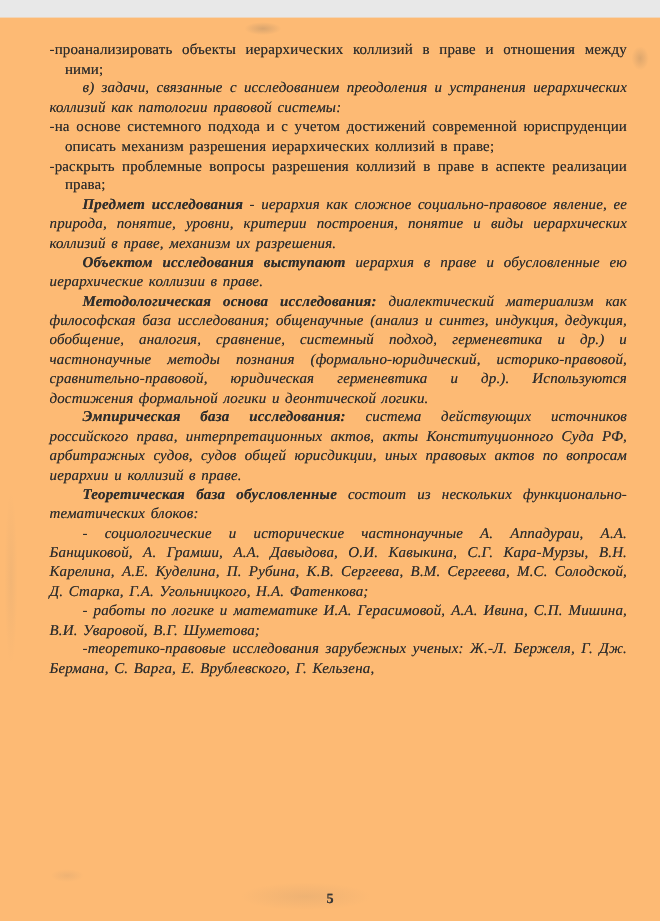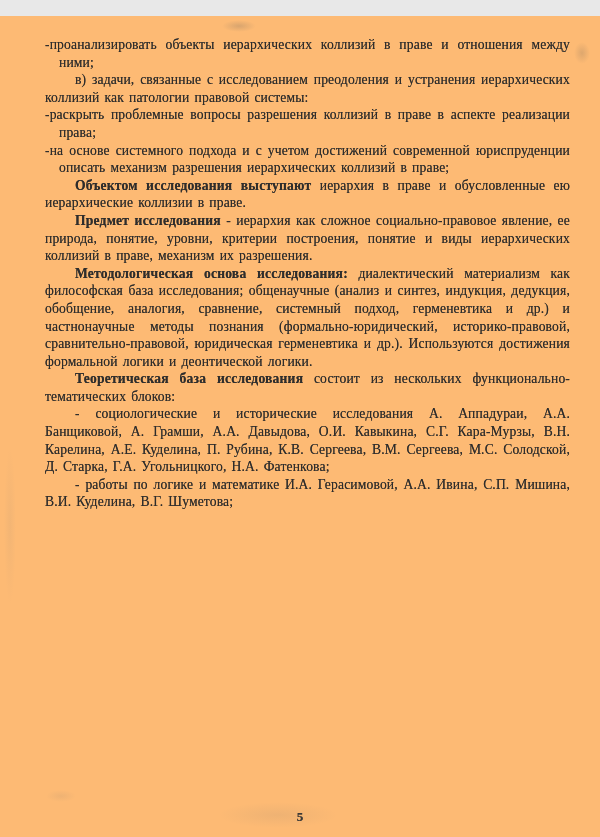--- a/index.html
+++ b/index.html
@@ -32,20 +32,21 @@
     letter-spacing: 0.15px;
     word-spacing: 1.5px;
     text-shadow: 0 0 0.5px rgba(46,45,44,0.75);
   }
   .para.hang {
     padding-left: 14px;
     text-indent: -14px;
   }
   .para.indent {
     text-indent: 30px;
+    font-style: italic;
   }
   .para b {
     font-weight: bold;
     letter-spacing: 0.2px;
   }
   .page-number {
     position: absolute;
     top: 793px;
     left: 0;
     width: 100%;
@@ -78,24 +79,26 @@
 <div class="page">
   <div class="artifact a1"></div>
   <div class="artifact a2"></div>
   <div class="artifact a3"></div>
   <div class="artifact a4"></div>
   <div class="artifact a5"></div>
 
   <div class="text-block">
       <p class="para hang">-проанализировать объекты иерархических коллизий в праве и отношения между ними;</p>
       <p class="para indent">в) задачи, связанные с исследованием преодоления и устранения иерархических коллизий как патологии правовой системы:</p>
+      <p class="para hang">-на основе системного подхода и с  учетом достижений современной юриспруденции описать механизм разрешения иерархических коллизий в праве;</p>
       <p class="para hang">-раскрыть проблемные вопросы разрешения коллизий в праве в аспекте реализации права;</p>
-      <p class="para hang">-на основе системного подхода и с  учетом достижений современной юриспруденции описать механизм разрешения иерархических коллизий в праве;</p>
+      <p class="para indent"><b>Предмет исследования</b> - иерархия как сложное социально-правовое явление, ее природа, понятие, уровни, критерии построения,  понятие и виды иерархических коллизий в праве, механизм их разрешения.</p>
       <p class="para indent"><b>Объектом исследования выступают</b> иерархия в праве и обусловленные ею иерархические коллизии в праве.</p>
-      <p class="para indent"><b>Предмет исследования</b> - иерархия как сложное социально-правовое явление, ее природа, понятие, уровни, критерии построения,  понятие и виды иерархических коллизий в праве, механизм их разрешения.</p>
       <p class="para indent"><b>Методологическая основа исследования:</b> диалектический материализм как философская база исследования; общенаучные (анализ и синтез, индукция, дедукция, обобщение, аналогия, сравнение, системный подход, герменевтика и др.) и частнонаучные методы познания (формально-юридический, историко-правовой, сравнительно-правовой, юридическая герменевтика и др.).  Используются достижения формальной логики и деонтической логики.</p>
-      <p class="para indent"><b>Теоретическая база исследования</b> состоит из нескольких функционально-тематических блоков:</p>
-      <p class="para indent">- социологические и исторические исследования А. Аппадураи, А.А. Банщиковой, А. Грамши, А.А. Давыдова, О.И. Кавыкина, С.Г. Кара-Мурзы, В.Н. Карелина, А.Е. Куделина, П. Рубина, К.В. Сергеева, В.М. Сергеева,  М.С. Солодской,  Д.  Старка,  Г.А. Угольницкого, Н.А. Фатенкова;</p>
-      <p class="para indent">- работы по логике и математике И.А. Герасимовой, А.А. Ивина, С.П. Мишина, В.И. Куделина, В.Г. Шуметова;</p>
+      <p class="para indent"><b>Эмпирическая база исследования:</b> система действующих источников российского права, интерпретационных актов, акты Конституционного Суда РФ, арбитражных судов, судов общей юрисдикции, иных правовых актов по вопросам иерархии и коллизий в праве.</p>
+      <p class="para indent"><b>Теоретическая база обусловленные</b> состоит из нескольких функционально-тематических блоков:</p>
+      <p class="para indent">- социологические и исторические частнонаучные А. Аппадураи, А.А. Банщиковой, А. Грамши, А.А. Давыдова, О.И. Кавыкина, С.Г. Кара-Мурзы, В.Н. Карелина, А.Е. Куделина, П. Рубина, К.В. Сергеева, В.М. Сергеева,  М.С. Солодской,  Д.  Старка,  Г.А. Угольницкого, Н.А. Фатенкова;</p>
+      <p class="para indent">- работы по логике и математике И.А. Герасимовой, А.А. Ивина, С.П. Мишина, В.И. Уваровой, В.Г. Шуметова;</p>
+      <p class="para indent">-теоретико-правовые исследования зарубежных ученых: Ж.-Л. Бержеля,  Г. Дж. Бермана, С. Варга, Е. Врублевского, Г. Кельзена,</p>
     </div>
 
   <div class="page-number">5</div>
 </div>
 
 </body></html>

